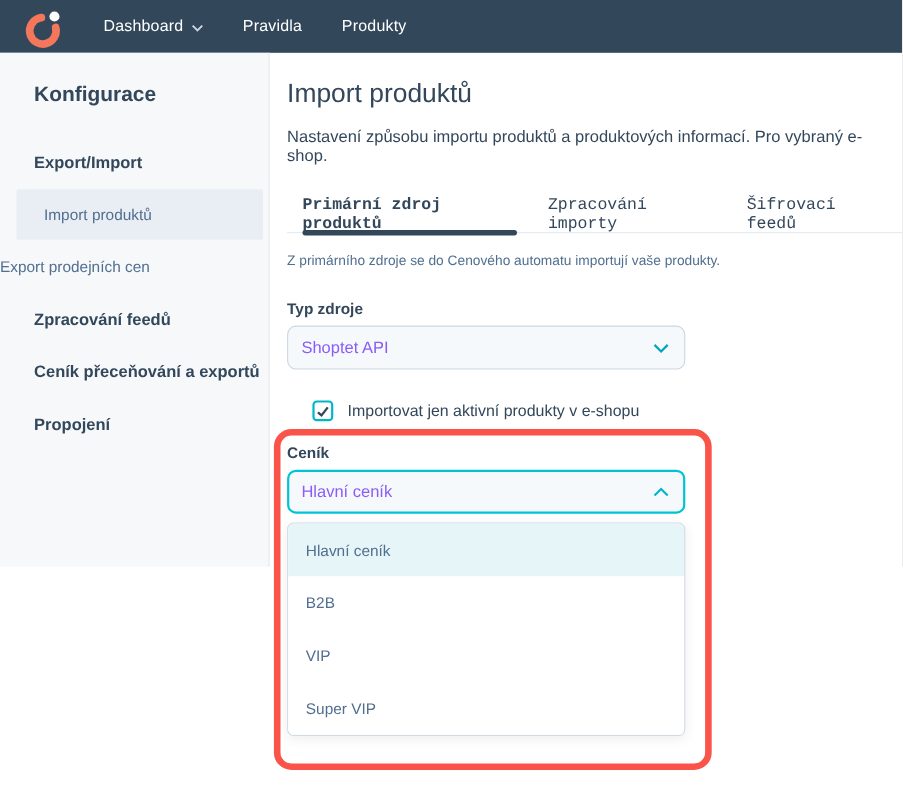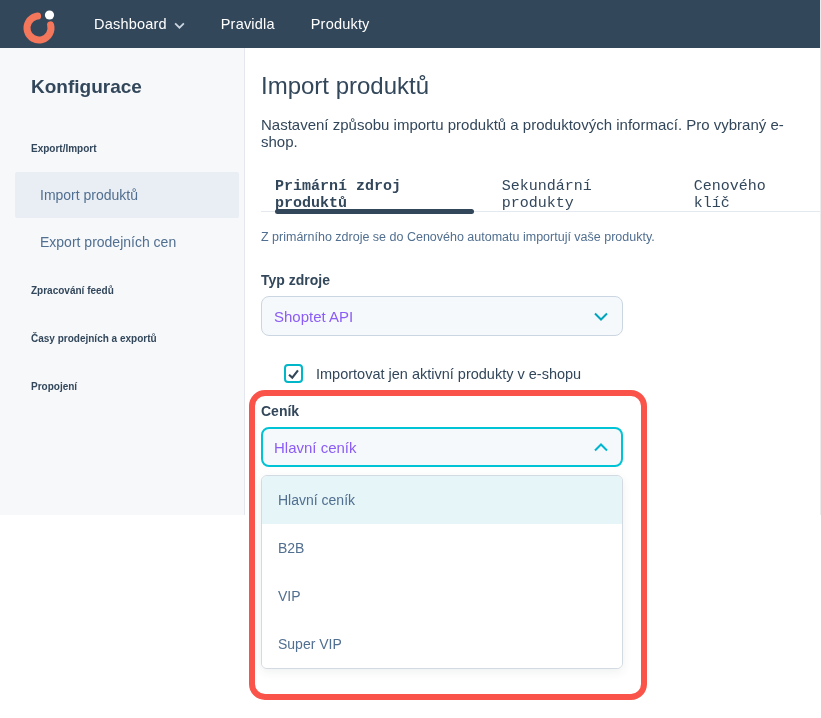--- a/index.html
+++ b/index.html
@@ -27,22 +27,22 @@
   .content { display:flex; flex:1; min-height:0; }
 
   
   .sidebar {
     width:245px; flex-shrink:0; background:#f6f8fa; border-right:1px solid #e4e8ee;
     padding-top:28px;
   }
   .sidebar-title { font-size:19px; font-weight:700; color:#33475b; padding-left:31px; }
   .sidebar-nav { margin-top:26px; }
   .side-item { height:48px; display:flex; align-items:center; cursor:pointer; }
-  .side-item.section { padding-left:31px; font-size:10px; font-weight:700; color:#33475b; }
-  .side-item.sub { padding-left:40px; font-size:14px; font-weight:400; color:#516f90; }
+  .side-item.section { padding-left:31px; font-size:15px; font-weight:700; color:#33475b; }
+  .side-item.sub { font-size:14px; font-weight:400; color:#516f90; }
   .side-item.sub.active { background:#e9eef4; margin:0 5px 0 15px; padding-left:25px; border-radius:2px; height:46px; }
 
   
   .main { flex:1; padding:24px 0 0 16px; position:relative; }
   .page-title { font-size:24px; font-weight:500; color:#33475b; }
   .page-subtitle { margin-top:16px; font-size:15px; color:#33475b; max-width:560px; }
 
   .tabs { display:flex; margin-top:26px; border-bottom:1px solid #e3e9ef; height:36px; }
   .tab {
     padding:0 14px; font-size:15px; color:#33475b; cursor:pointer; position:relative;
@@ -120,33 +120,33 @@
 
   <div class="content">
 
     <div class="sidebar">
       <div class="sidebar-title">Konfigurace</div>
       <div class="sidebar-nav">
         <div class="side-item section">Export/Import</div>
         <div class="side-item sub active">Import produktů</div>
         <div class="side-item sub">Export prodejních cen</div>
         <div class="side-item section">Zpracování feedů</div>
-        <div class="side-item section">Časy prodejních a exportů</div>
+        <div class="side-item section">Ceník přeceňování a exportů</div>
         <div class="side-item section">Propojení</div>
       </div>
     </div>
 
     <div class="main">
       <div class="page-title">Import produktů</div>
       <div class="page-subtitle">Nastavení způsobu importu produktů a produktových informací. Pro vybraný e-shop.</div>
 
       <div class="tabs">
         <div class="tab active">Primární zdroj produktů</div>
-        <div class="tab">Sekundární produkty</div>
-        <div class="tab">Cenového klíč</div>
+        <div class="tab">Zpracování importy</div>
+        <div class="tab">Šifrovací feedů</div>
       </div>
 
       <div class="helper-text">Z primárního zdroje se do Cenového automatu importují vaše produkty.</div>
 
       <div class="field-label">Typ zdroje</div>
       <div class="select">
         <span>Shoptet API</span>
         <svg class="chev" viewBox="0 0 14 9">
             <polyline points="1,1.5 7,7.5 13,1.5"></polyline>
           </svg>

